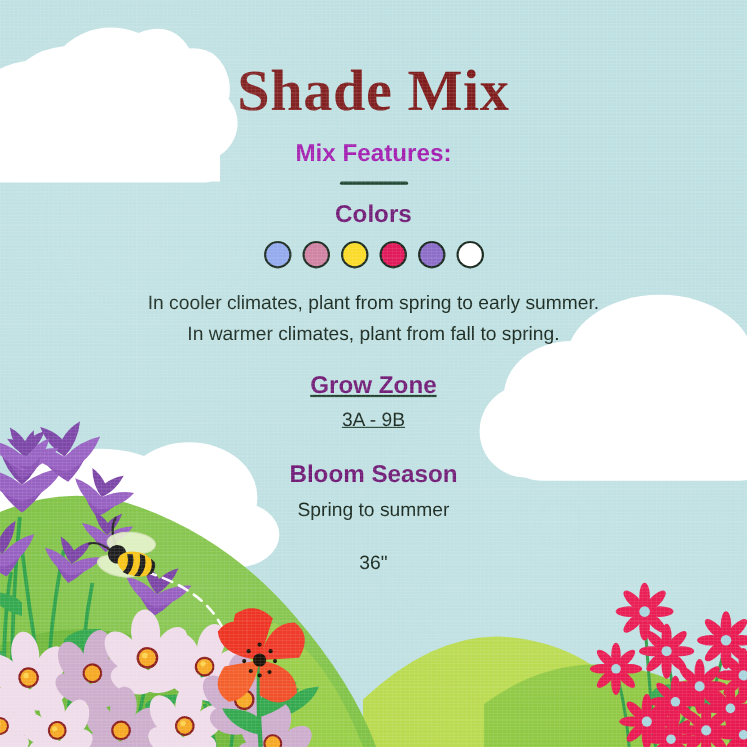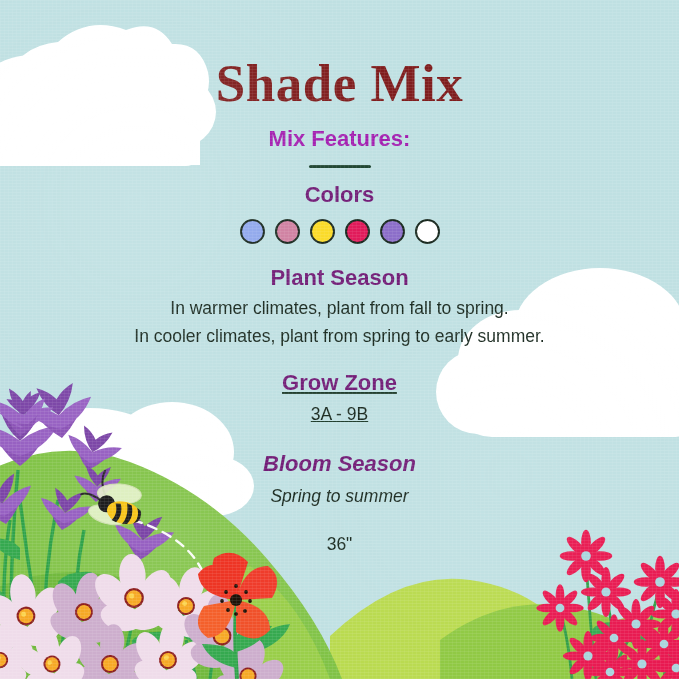--- a/index.html
+++ b/index.html
@@ -89,21 +89,21 @@
     width: 25px;
     height: 25px;
     border-radius: 50%;
     border: 2px solid #16261c;
     box-sizing: border-box;
   }
   .sec-plant { margin-top: 21px; }
   .sec-plant .feature-val { margin-top: 7px; }
   .sec-grow { margin-top: 22px; text-decoration: underline; }
   .sec-grow .feature-val { margin-top: 8px; }
-  .sec-bloom { margin-top: 26px; font-style: italic; }
+  .sec-bloom { margin-top: 26px; }
   .sec-bloom .feature-val { margin-top: 9px; }
   .sec-height { margin-top: 27px; }
   .sec-height .feature-val { margin-top: 8px; }
 </style>
 </head>
 <body>
 
 <div id="packet">
 
   <svg class="layer" id="art-back" viewBox="0 0 679 679">
@@ -174,23 +174,22 @@
         <span class="swatch" style="background:#8fa7ec"></span>
         <span class="swatch" style="background:#cf7fa0"></span>
         <span class="swatch" style="background:#fada24"></span>
         <span class="swatch" style="background:#e01657"></span>
         <span class="swatch" style="background:#8a6cc8"></span>
         <span class="swatch" style="background:#ffffff"></span>
       </div>
     </div>
 
     <div class="sec-plant">
-      <div class="feature-head">Plant Season</div>
+      <div class="feature-val">In cooler climates, plant from spring to early summer.</div>
       <div class="feature-val">In warmer climates, plant from fall to spring.</div>
-      <div class="feature-val">In cooler climates, plant from spring to early summer.</div>
     </div>
 
     <div class="sec-grow">
       <div class="feature-head">Grow Zone</div>
       <div class="feature-val">3A - 9B</div>
     </div>
 
     <div class="sec-bloom">
       <div class="feature-head">Bloom Season</div>
       <div class="feature-val">Spring to summer</div>

